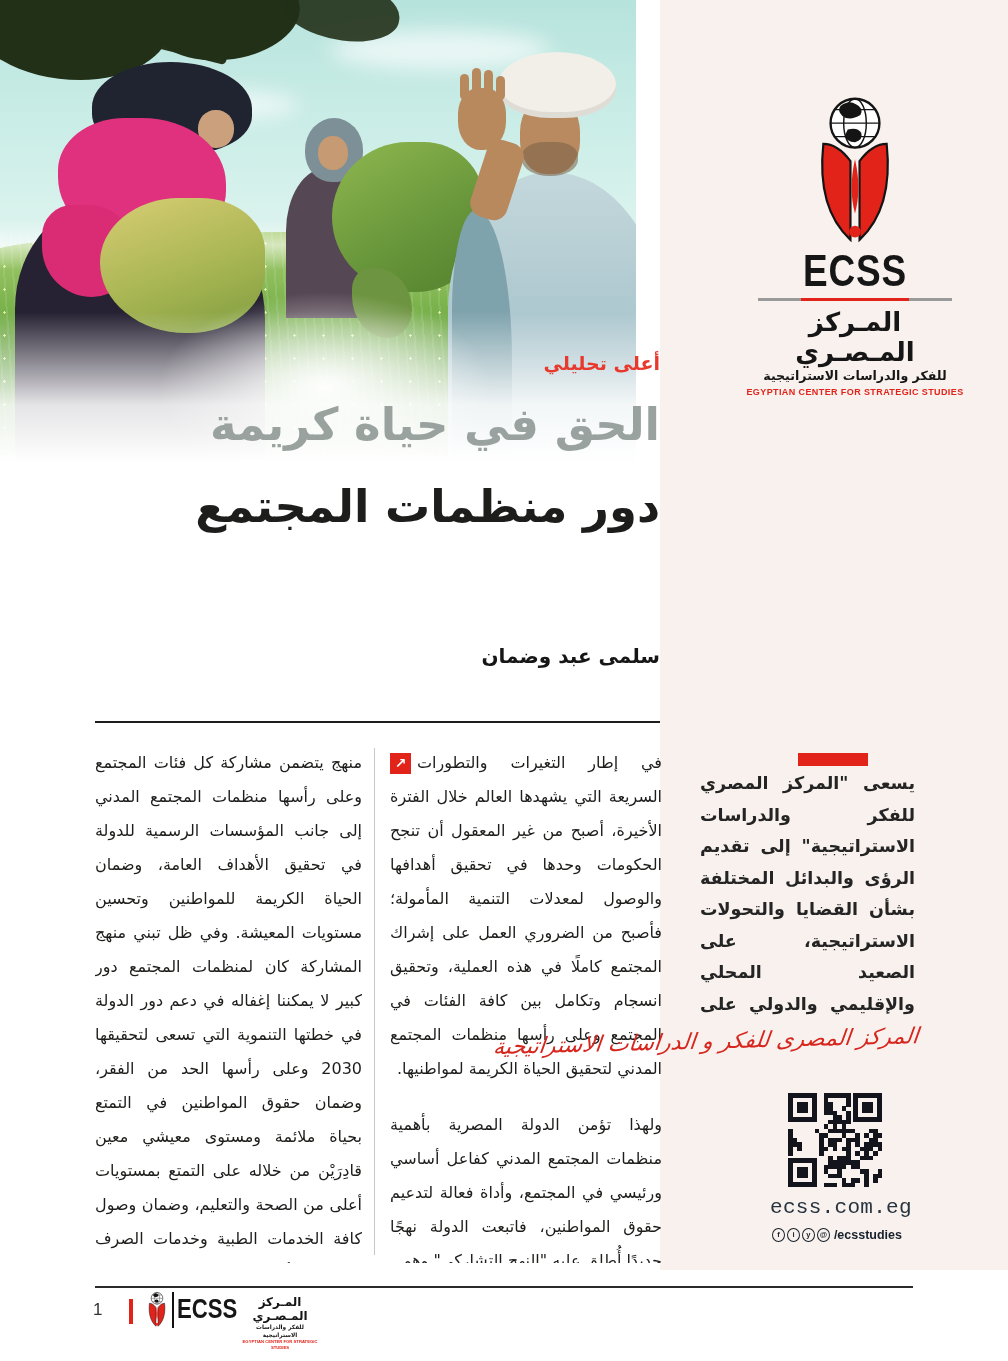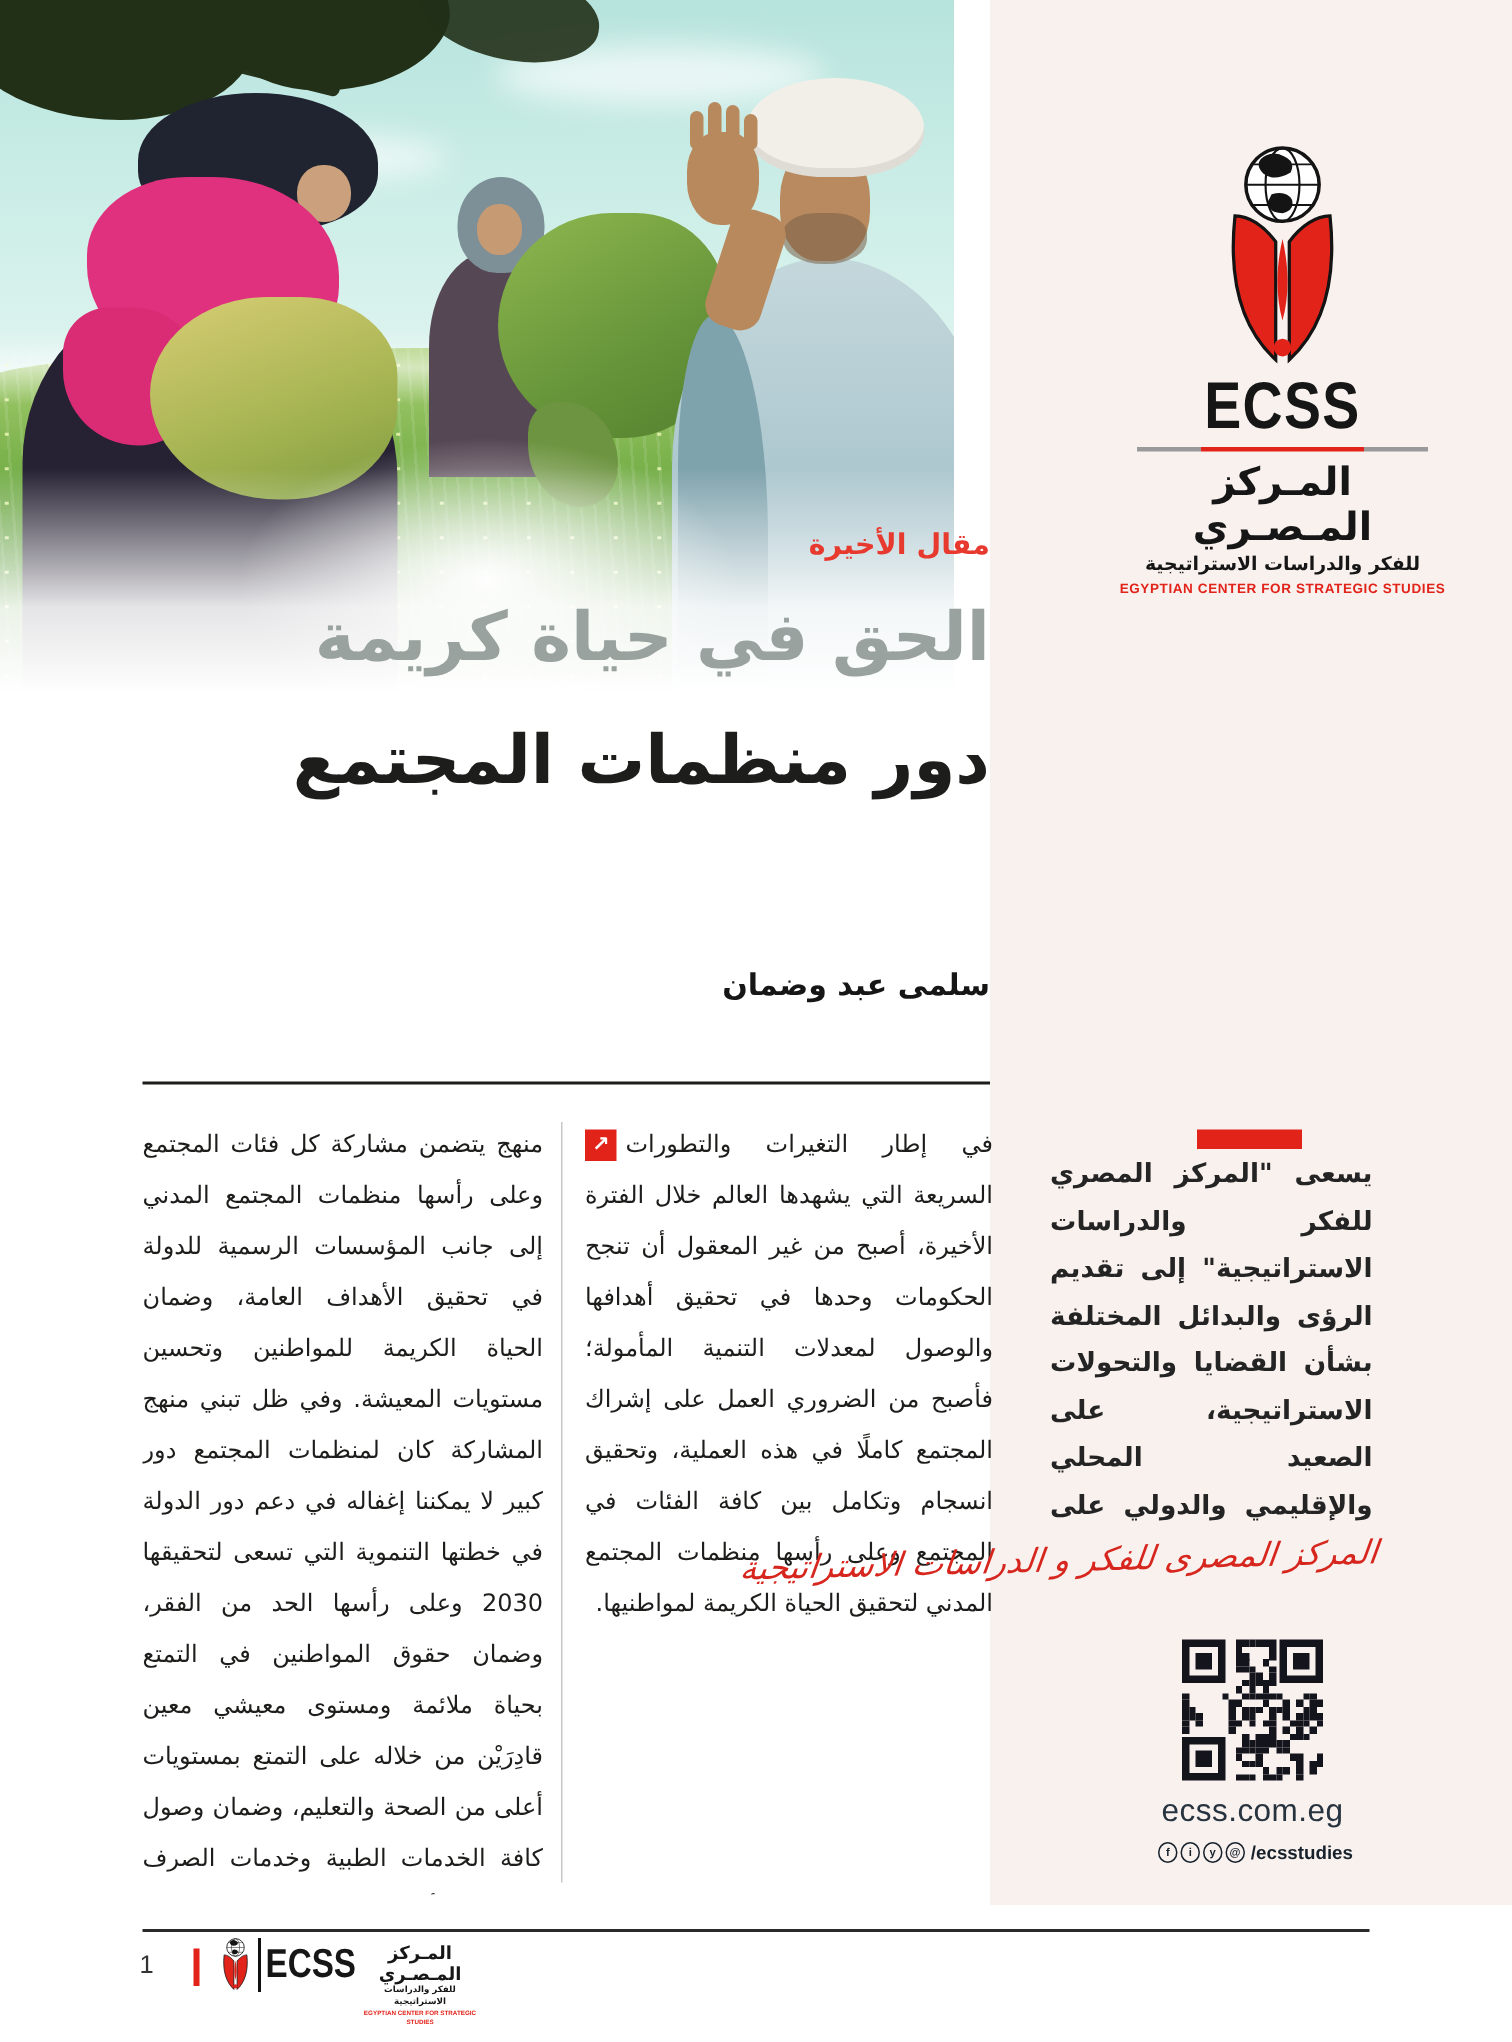--- a/index.html
+++ b/index.html
@@ -65,21 +65,21 @@
   .sbar{left:798px;top:753px;width:70px;height:13px;background:#e2231a;}
   .sabout{left:700px;top:768px;width:215px;max-height:252px;overflow:hidden;
           font-size:17.5px;line-height:31.5px;font-weight:bold;color:#242424;text-align:justify;}
   .sig{left:696px;top:1026px;width:222px;text-align:center;color:#d6261d;font-size:22px;
        font-style:italic;transform:skewX(-8deg) rotate(-1.5deg);white-space:nowrap;}
   .qr{left:788px;top:1093px;width:94px;height:94px;}
   .qr i{position:absolute;width:4.6px;height:4.6px;background:#14141c;}
   .finder{position:absolute;width:29px;height:29px;background:#14141c;}
   .finder>div{position:absolute;left:5px;top:5px;width:19px;height:19px;background:#f8f1ee;}
   .finder>div>div{position:absolute;left:4px;top:4px;width:11px;height:11px;background:#14141c;}
-  .site{left:770px;top:1196px;width:130px;text-align:center;font-family:Liberation Sans, sans-serif;
+  .site{left:770px;top:1196px;width:130px;text-align:center;font-family:Liberation Mono, monospace;
         font-size:21px;color:#27333f;letter-spacing:.3px;}
   .social{left:772px;top:1228px;width:130px;display:flex;align-items:center;justify-content:center;gap:2px;
           font-family:"Liberation Sans",sans-serif;color:#16212b;direction:ltr;}
   .sicon{width:12px;height:12px;border:1.2px solid #16212b;border-radius:50%;font-size:7.5px;font-weight:bold;
          line-height:12px;text-align:center;display:inline-block;}
   .shandle{font-size:12.5px;font-weight:bold;margin-left:2px;}
 
   
   .frule{left:95px;top:1286px;width:818px;height:1.5px;background:#2b2b2b;}
   .fpage{left:93px;top:1300px;font-family:"Liberation Sans",sans-serif;font-size:17px;color:#333;}
@@ -162,28 +162,29 @@
       </defs>
       <use href="#ecss-mark"></use>
     </svg>
     <div class="acr">ECSS</div>
     <div class="div"></div>
     <div class="nar" dir="rtl">المـركز المـصـري</div>
     <div class="tag" dir="rtl">للفكر والدراسات الاستراتيجية</div>
     <div class="nen">EGYPTIAN CENTER FOR STRATEGIC STUDIES</div>
   </div>
 
-  <div class="abs kicker" dir="rtl">مقال الأخيرة</div>
+  <div class="abs kicker" dir="rtl">أعلى تحليلي</div>
   <div class="abs t2" dir="rtl">دور منظمات المجتمع</div>
   <div class="abs t1" dir="rtl">الحق في حياة كريمة</div>
   <div class="abs aname" dir="rtl">سلمى عبد وضمان</div>
   <div class="abs hrule"></div>
 
   <div class="abs col col-mid" dir="rtl">
     <p><span class="lede">↗</span><span>في إطار التغيرات والتطورات السريعة التي يشهدها العالم خلال الفترة الأخيرة، أصبح من غير المعقول أن تنجح الحكومات وحدها في تحقيق أهدافها والوصول لمعدلات التنمية المأمولة؛ فأصبح من الضروري العمل على إشراك المجتمع كاملًا في هذه العملية، وتحقيق انسجام وتكامل بين كافة الفئات في المجتمع وعلى رأسها منظمات المجتمع المدني لتحقيق الحياة الكريمة لمواطنيها.</span></p>
+    <p class="p2">ولهذا تؤمن الدولة المصرية بأهمية منظمات المجتمع المدني كفاعل أساسي ورئيسي في المجتمع، وأداة فعالة لتدعيم حقوق المواطنين، فاتبعت الدولة نهجًا جديدًا أُطلق عليه "النهج التشاركي" وهو</p>
   </div>
   <div class="abs vdiv"></div>
   <div class="abs col col-left" dir="rtl">
     <p>منهج يتضمن مشاركة كل فئات المجتمع وعلى رأسها منظمات المجتمع المدني إلى جانب المؤسسات الرسمية للدولة في تحقيق الأهداف العامة، وضمان الحياة الكريمة للمواطنين وتحسين مستويات المعيشة. وفي ظل تبني منهج المشاركة كان لمنظمات المجتمع دور كبير لا يمكننا إغفاله في دعم دور الدولة في خطتها التنموية التي تسعى لتحقيقها 2030 وعلى رأسها الحد من الفقر، وضمان حقوق المواطنين في التمتع بحياة ملائمة ومستوى معيشي معين قادِرَيْن من خلاله على التمتع بمستويات أعلى من الصحة والتعليم، وضمان وصول كافة الخدمات الطبية وخدمات الصرف الصحي، وأيضًا التمكين الاقتصادي من خلال توفير فرص العمل التي تساعدهم على الخروج من دائرة الفقر.</p>
   </div>
 
   <div class="abs sbar"></div>
   <div class="abs sabout" dir="rtl">يسعى "المركز المصري للفكر والدراسات الاستراتيجية" إلى تقديم الرؤى والبدائل المختلفة بشأن القضايا والتحولات الاستراتيجية، على الصعيد المحلي والإقليمي والدولي على حد سواء. ويولي اهتمامًا خاصًّا بالقضايا والتحولات ذات الأهمية للأمن القومي والمصالح المصرية.</div>
   <div class="abs sig" dir="rtl">المركز المصرى للفكر و الدراسات الاستراتيجية</div>
 

